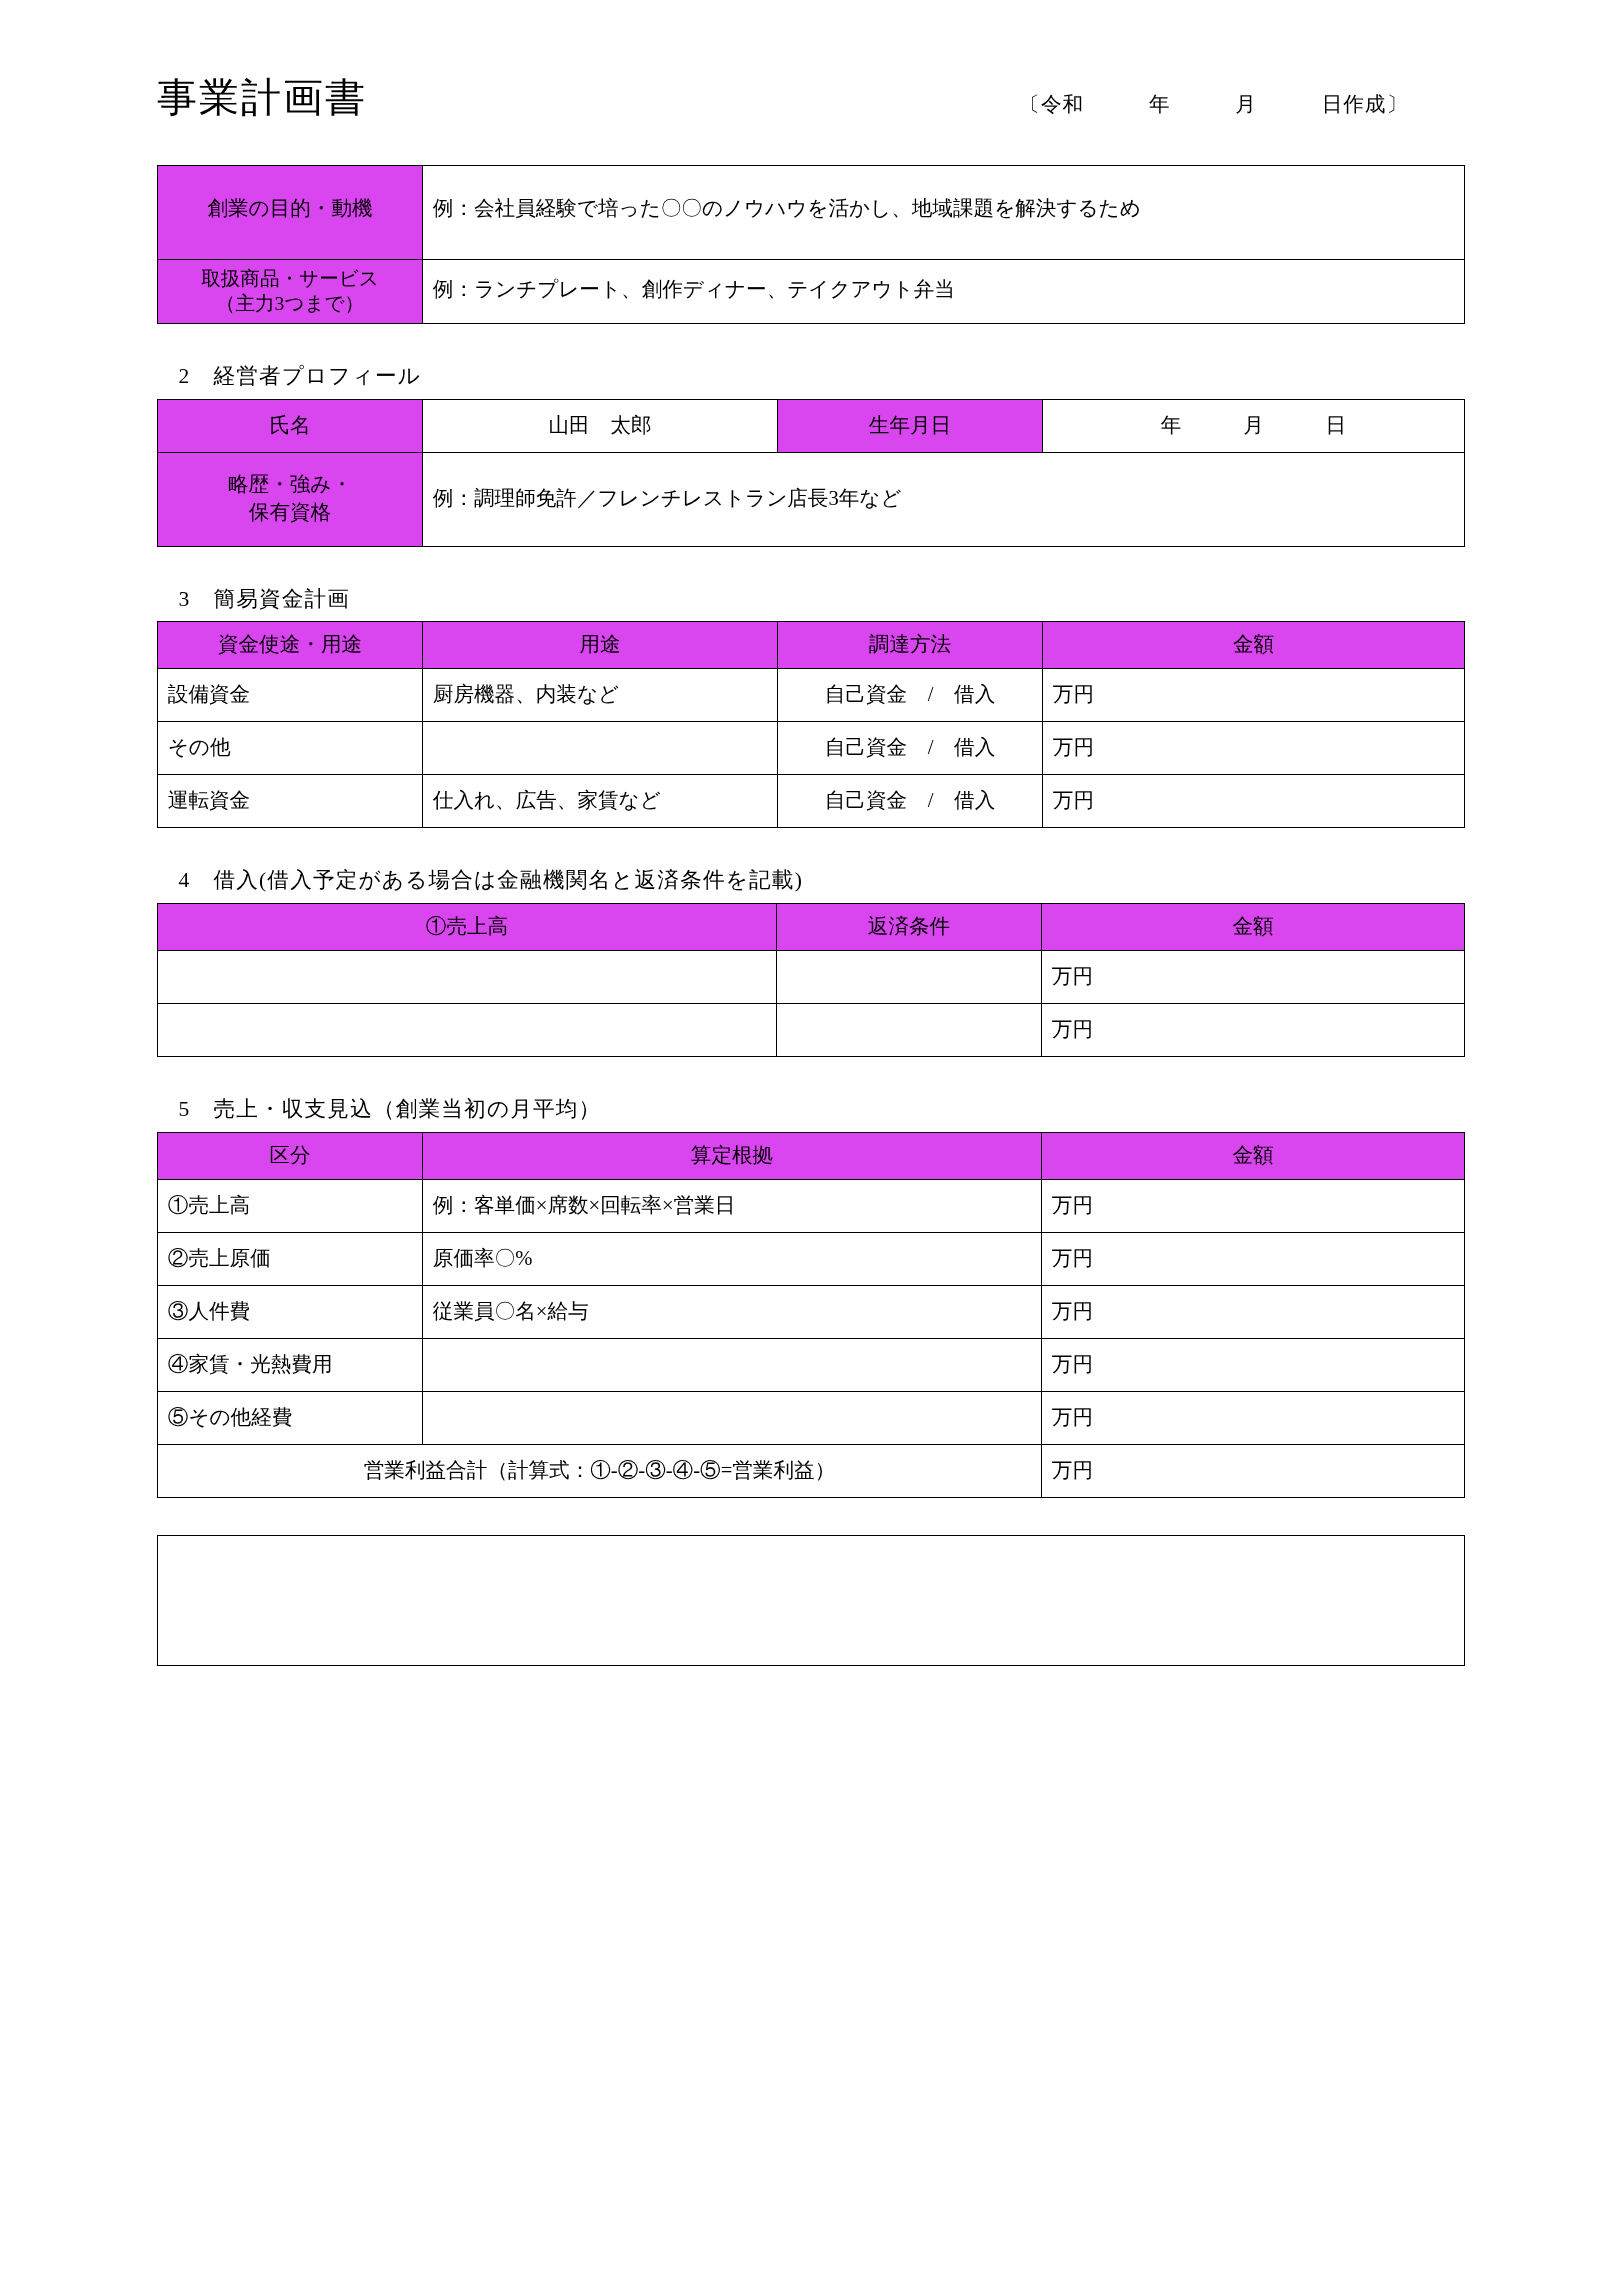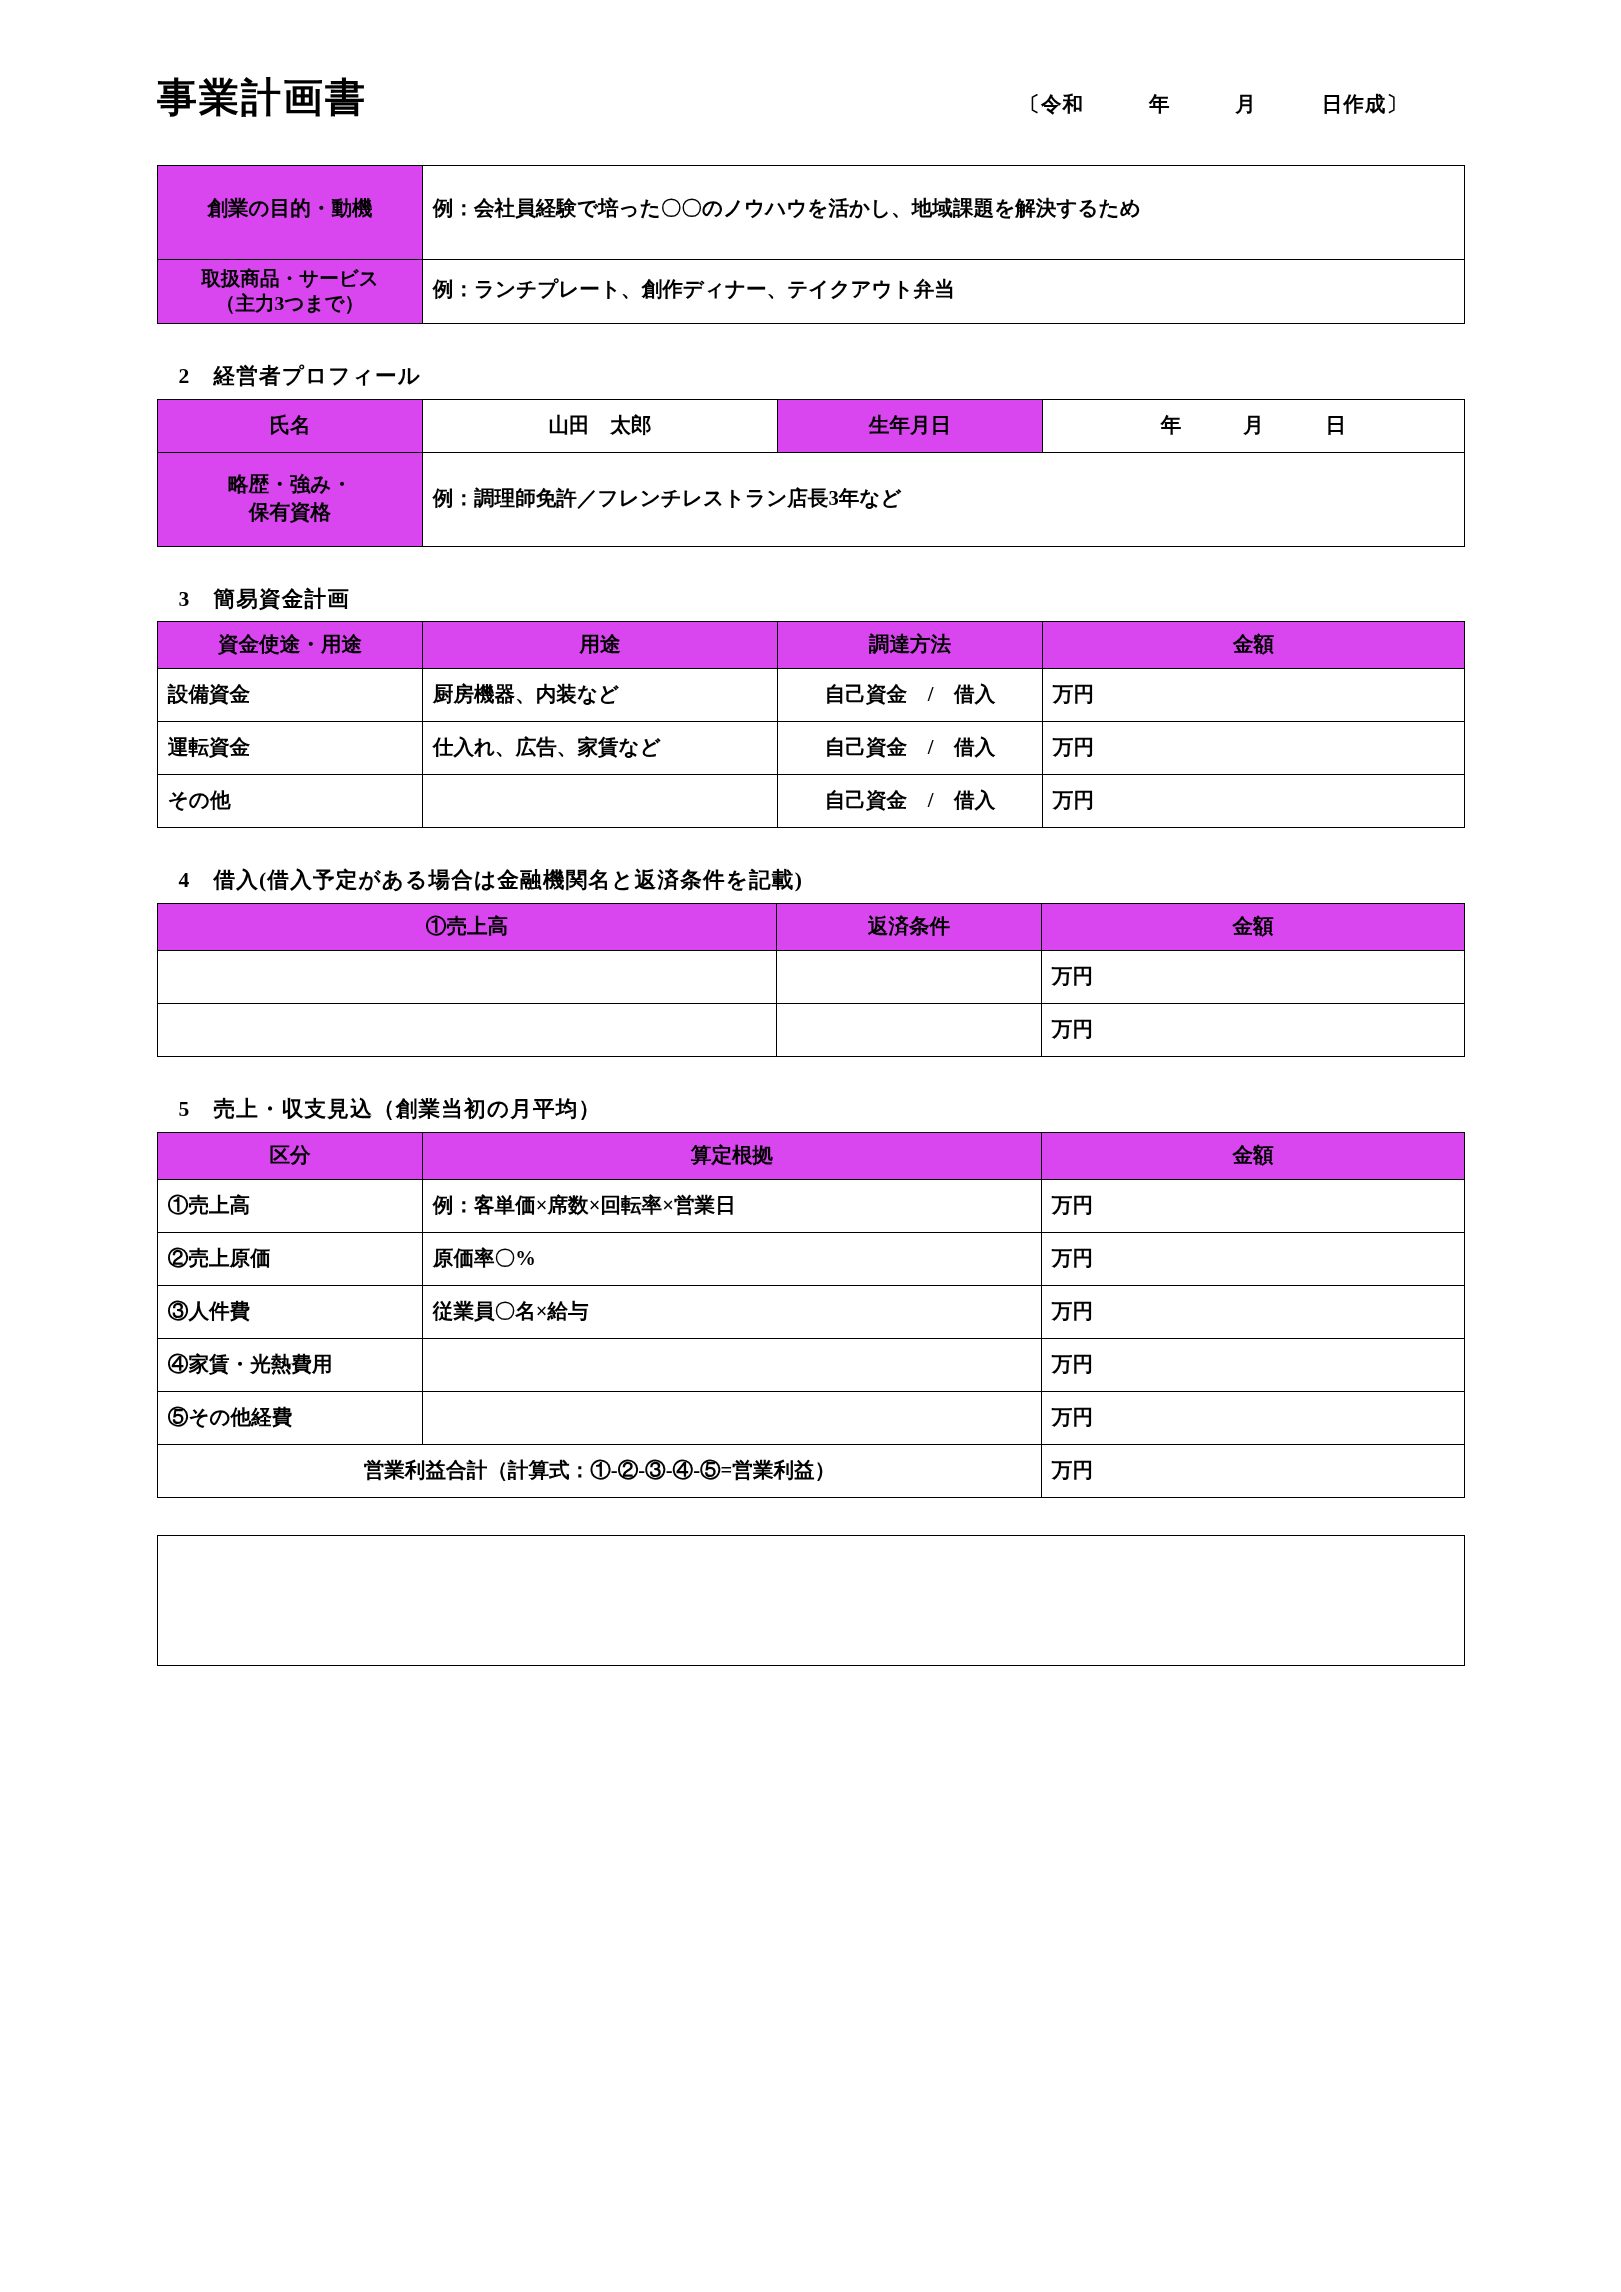--- a/index.html
+++ b/index.html
@@ -13,21 +13,20 @@
     font-family: "Liberation Serif", "DejaVu Serif", serif;
     color: #000000;
     -webkit-font-smoothing: antialiased;
   }
   .page {
     position: relative;
     width: 1621px;
     height: 2293px;
     box-sizing: border-box;
     padding: 16px;
-    font-weight: bold;
   }
   .content {
     position: absolute;
     left: 157px;
     top: 76px;
     width: 1308px;
   }
 
   
   .doc-header {
@@ -172,28 +171,28 @@
             <td class="hd">調達方法</td>
             <td class="hd">金額</td>
           </tr>
           <tr class="r-cell">
             <td class="lft">設備資金</td>
             <td class="lft">厨房機器、内装など</td>
             <td class="ctr nowrap">自己資金　/　借入</td>
             <td class="rgt">万円</td>
           </tr>
           <tr class="r-cell">
+            <td class="lft">その他</td>
+            <td class="lft"></td>
+            <td class="ctr nowrap">自己資金　/　借入</td>
+            <td class="rgt">万円</td>
+          </tr>
+          <tr class="r-cell">
             <td class="lft">運転資金</td>
             <td class="lft">仕入れ、広告、家賃など</td>
-            <td class="ctr nowrap">自己資金　/　借入</td>
-            <td class="rgt">万円</td>
-          </tr>
-          <tr class="r-cell">
-            <td class="lft">その他</td>
-            <td class="lft"></td>
             <td class="ctr nowrap">自己資金　/　借入</td>
             <td class="rgt">万円</td>
           </tr>
         </tbody>
       </table>
     </div>
 
     <div class="sec-block">
       <div class="sec-head">4　借入(借入予定がある場合は金融機関名と返済条件を記載)</div>
       <table class="grid">

